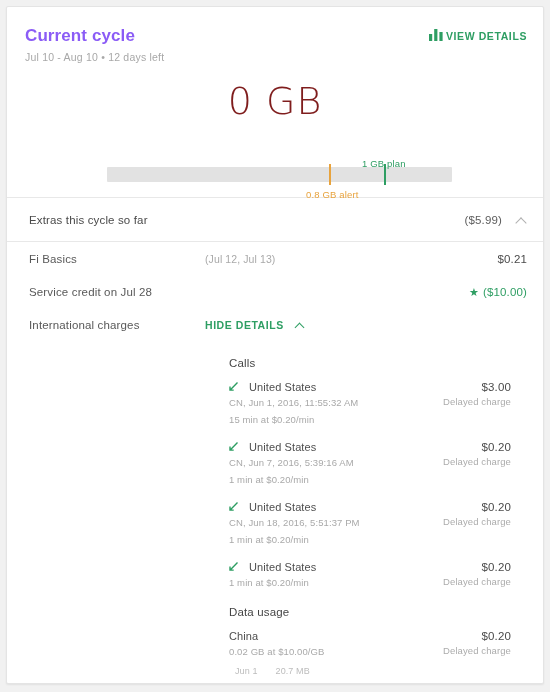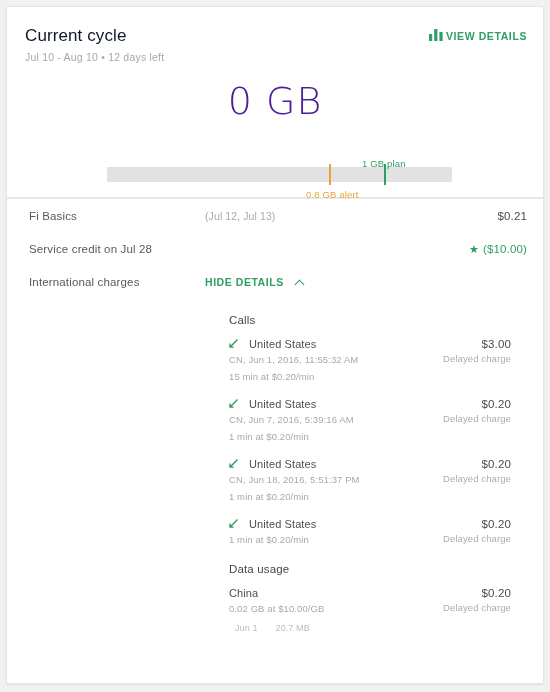--- a/index.html
+++ b/index.html
@@ -30,22 +30,22 @@
     overflow: hidden;
   }
 
   
   .cycle-head {
     padding: 18px 18px 0 18px;
     position: relative;
   }
   .cycle-title {
     font-size: 17px;
-    color: #0f172a;
-    font-weight: 400;
+    color: #8b5cf6;
+    font-weight: 700;
     letter-spacing: 0.1px;
     line-height: 22px;
   }
   .cycle-sub {
     font-size: 10.5px;
     color: #a8a8a8;
     margin-top: 4px;
     letter-spacing: 0.2px;
   }
   .view-details {
@@ -61,21 +61,21 @@
   .view-details-label {
     font-size: 10.5px;
     font-weight: 700;
     color: #2e9e63;
     letter-spacing: 0.6px;
   }
 
   .big-usage {
     text-align: center;
     font-size: 38px;
-    color: #4c1d95;
+    color: #7f1d1d;
     font-weight: 300;
     letter-spacing: 1px;
     margin-top: 16px;
     line-height: 44px;
     font-family: "DejaVu Sans", sans-serif;
   }
 
   .meter-wrap {
     position: relative;
     margin: 22px 0 0 0;
@@ -286,20 +286,25 @@
     <div class="meter-wrap">
       <div class="meter-track"></div>
       <div class="marker alert"></div>
       <div class="marker plan"></div>
       <div class="marker-label plan">1 GB plan</div>
       <div class="marker-label alert">0.8 GB alert</div>
     </div>
 
     <div class="divider"></div>
 
+    <div class="extras-head">
+      <span class="extras-head-label">Extras this cycle so far</span>
+      <span class="extras-head-amount">($5.99)</span>
+      <span class="chev"></span>
+    </div>
 
     <div class="divider"></div>
 
     <div class="extras-body">
 
       <div class="row">
         <span class="row-label">Fi Basics</span>
         <span class="row-mid">(Jul 12, Jul 13)</span>
         <span class="row-amount">$0.21</span>
       </div>

